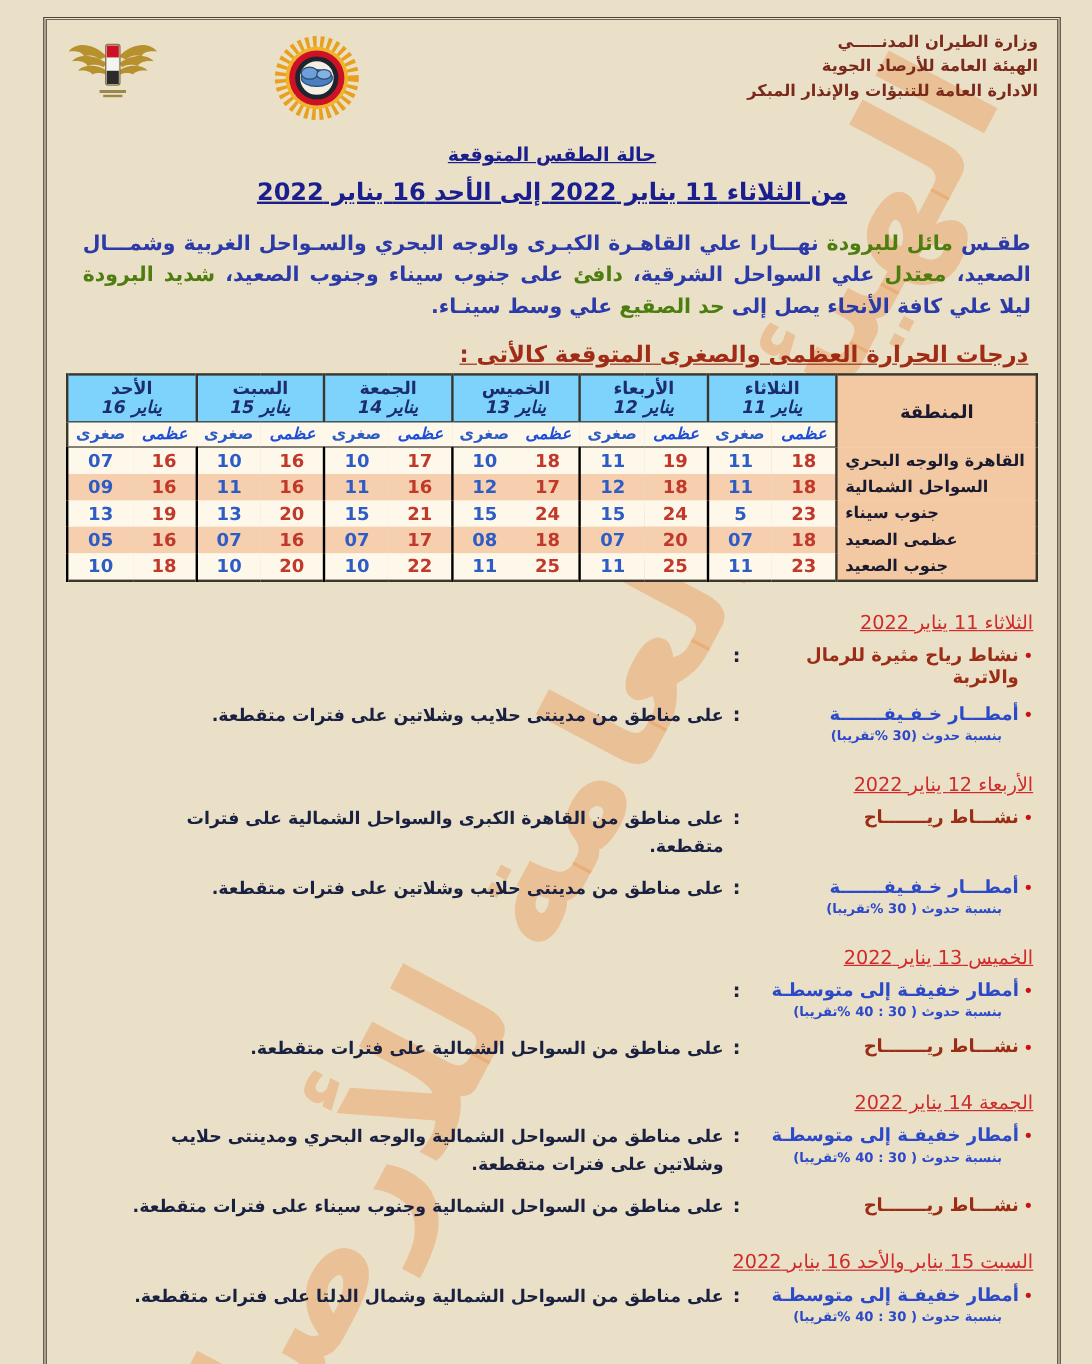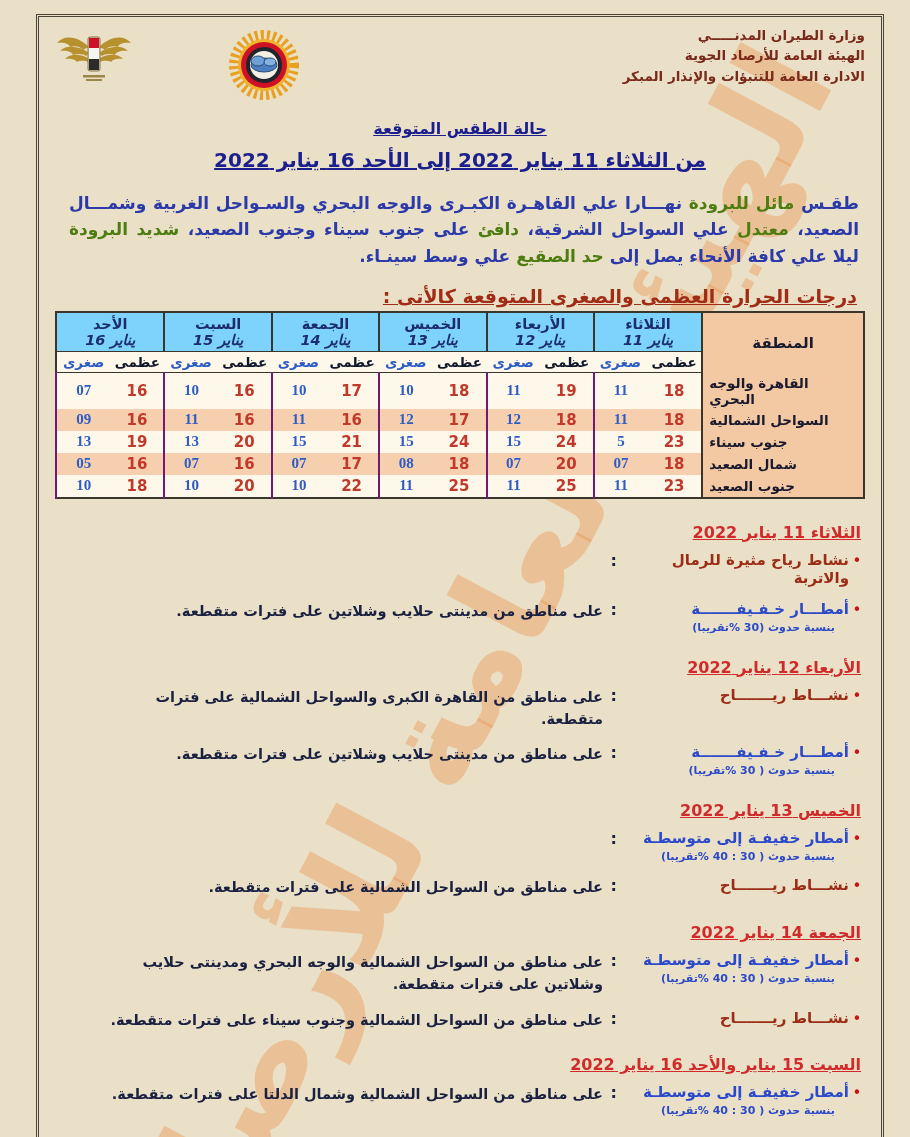--- a/index.html
+++ b/index.html
@@ -45,34 +45,34 @@
   
   table{border-collapse:collapse;direction:rtl;margin:4px auto 0;font-weight:bold;}
   th,td{text-align:center;padding:2px 6px;}
   table{border:2px solid #3b362c;}
   th.day{background:#7dd3fc;color:#1c2c6e;font-size:14.5px;
     border-right:2px solid #3b362c;border-left:2px solid #3b362c;border-bottom:1.5px solid #3b362c;
     width:104px;padding:3px 2px;}
   th.rgn-h{background:#f3c9a4;color:#1a1a2e;font-size:15px;width:179px;
     border-left:2px solid #3b362c;}
   th.sub{background:#fdf8ea;font-size:13.5px;padding:2px;border-bottom:1.5px solid #3b362c;width:52px;}
-  th.sub.mx{color:#0f172a;}
+  th.sub.mx{color:#1d4ed8;font-style:italic;}
   th.sub.mn{color:#2e5cc5;}
   td.grp-r{border-right:2px solid #3b362c;}
-  td.grp-l{border-left:2px solid #701a75;font-family:Liberation Serif, serif;}
+  td.grp-l{border-left:2px solid #000000;}
   td.mx{color:#c0392b;font-size:15px;}
   td.mn{color:#2e5cc5;font-size:15px;}
   td.rgn{background:#f3c9a4 !important;color:#1a1a2e;font-size:13.5px;text-align:left;
     border-left:2px solid #3b362c;padding-right:8px;}
   tr.r-odd td{background:#fdf8ea;}
   tr.r-even td{background:#f6cfae;}
   .ltr{direction:ltr;unicode-bidi:isolate;display:inline-block;font-style:italic;}
   
   .section{margin-top:24px;}
-  .section-title{color:#d02a2a;font-weight:bold;font-size:16px;text-decoration:underline;
+  .section-title{color:#d02a2a;font-weight:normal;font-size:16px;text-decoration:underline;
     margin:0 4px 6px 0;}
   .bullet-row{display:flex;direction:rtl;align-items:flex-start;margin:9px 0 13px;}
   .bullet{color:#cc1111;font-size:15px;flex:0 0 16px;text-align:center;margin-top:1px;}
   .label-box{flex:0 0 232px;}
   .b-label{font-weight:bold;font-size:15px;}
   .b-label.wind{color:#9b2c16;}
   .b-label.rain{color:#2b49c8;}
   .b-note{font-size:11px;color:#2b49c8;font-weight:bold;margin-top:3px;margin-right:14px;}
   .colon{font-weight:bold;color:#1a2140;flex:0 0 14px;}
   .b-desc{flex:1;color:#1a2140;font-weight:bold;font-size:14.5px;line-height:1.55;
@@ -198,21 +198,21 @@
             <td class="mx grp-r">24</td>
             <td class="mn grp-l">15</td>
             <td class="mx grp-r">21</td>
             <td class="mn grp-l">15</td>
             <td class="mx grp-r">20</td>
             <td class="mn grp-l">13</td>
             <td class="mx grp-r">19</td>
             <td class="mn grp-l">13</td>
           </tr>
           <tr class="r-even">
-            <td class="rgn">شمال الصعيد</td>
+            <td class="rgn">عظمى الصعيد</td>
             <td class="mx grp-r">18</td>
             <td class="mn grp-l">07</td>
             <td class="mx grp-r">20</td>
             <td class="mn grp-l">07</td>
             <td class="mx grp-r">18</td>
             <td class="mn grp-l">08</td>
             <td class="mx grp-r">17</td>
             <td class="mn grp-l">07</td>
             <td class="mx grp-r">16</td>
             <td class="mn grp-l">07</td>

